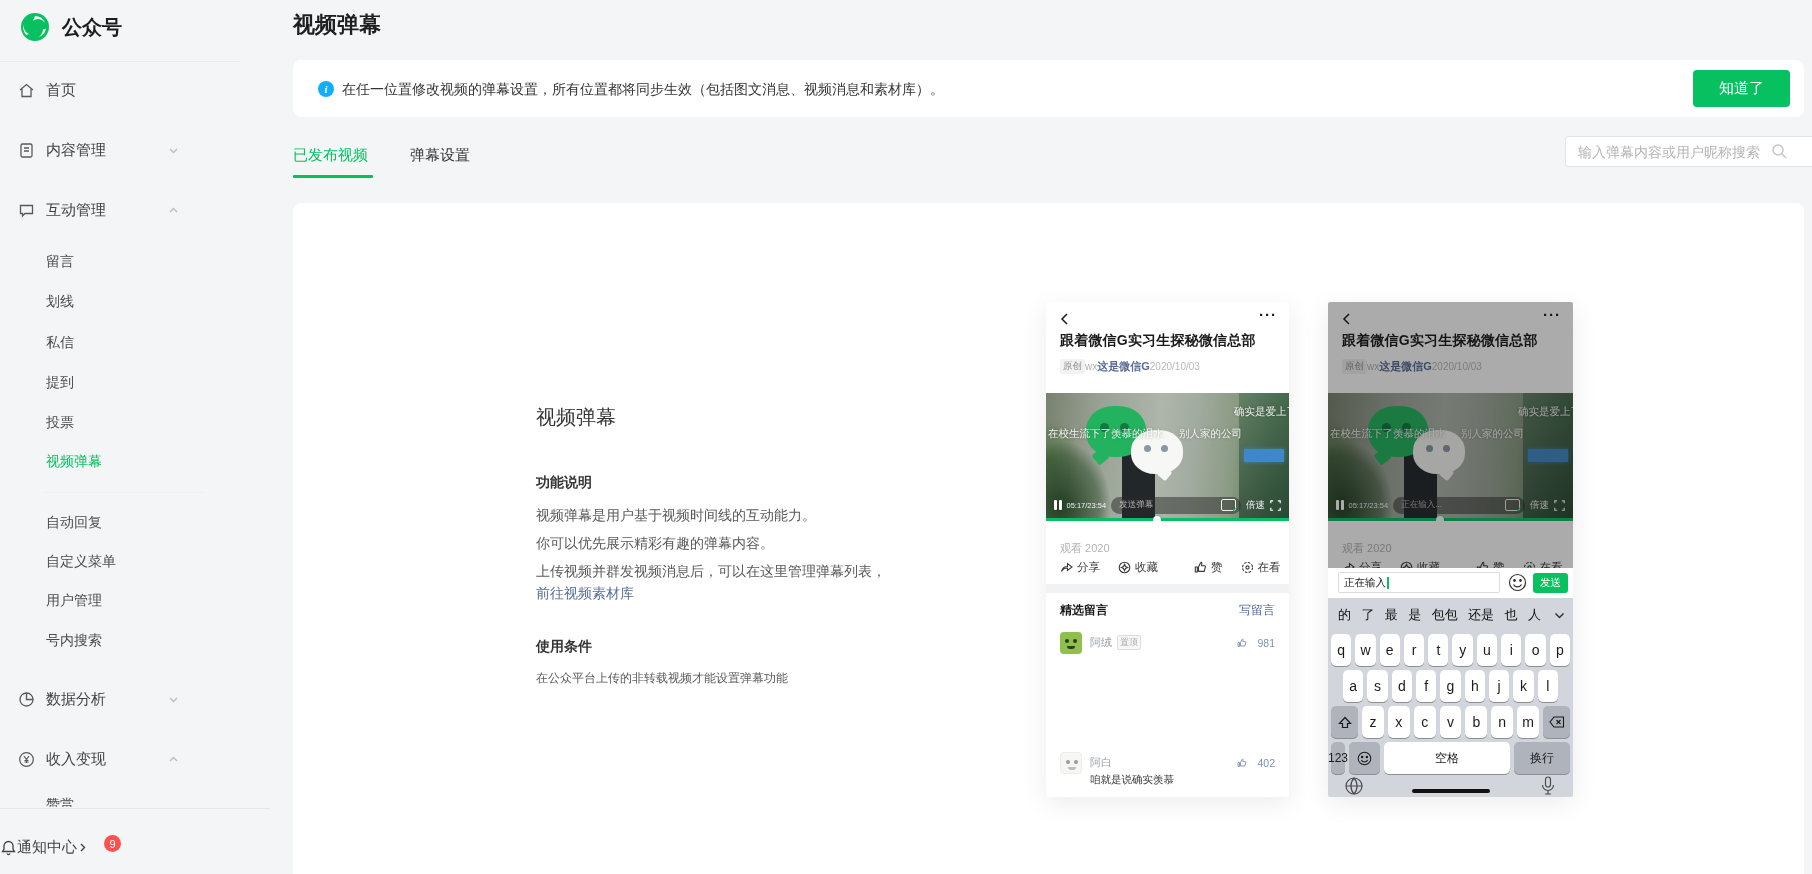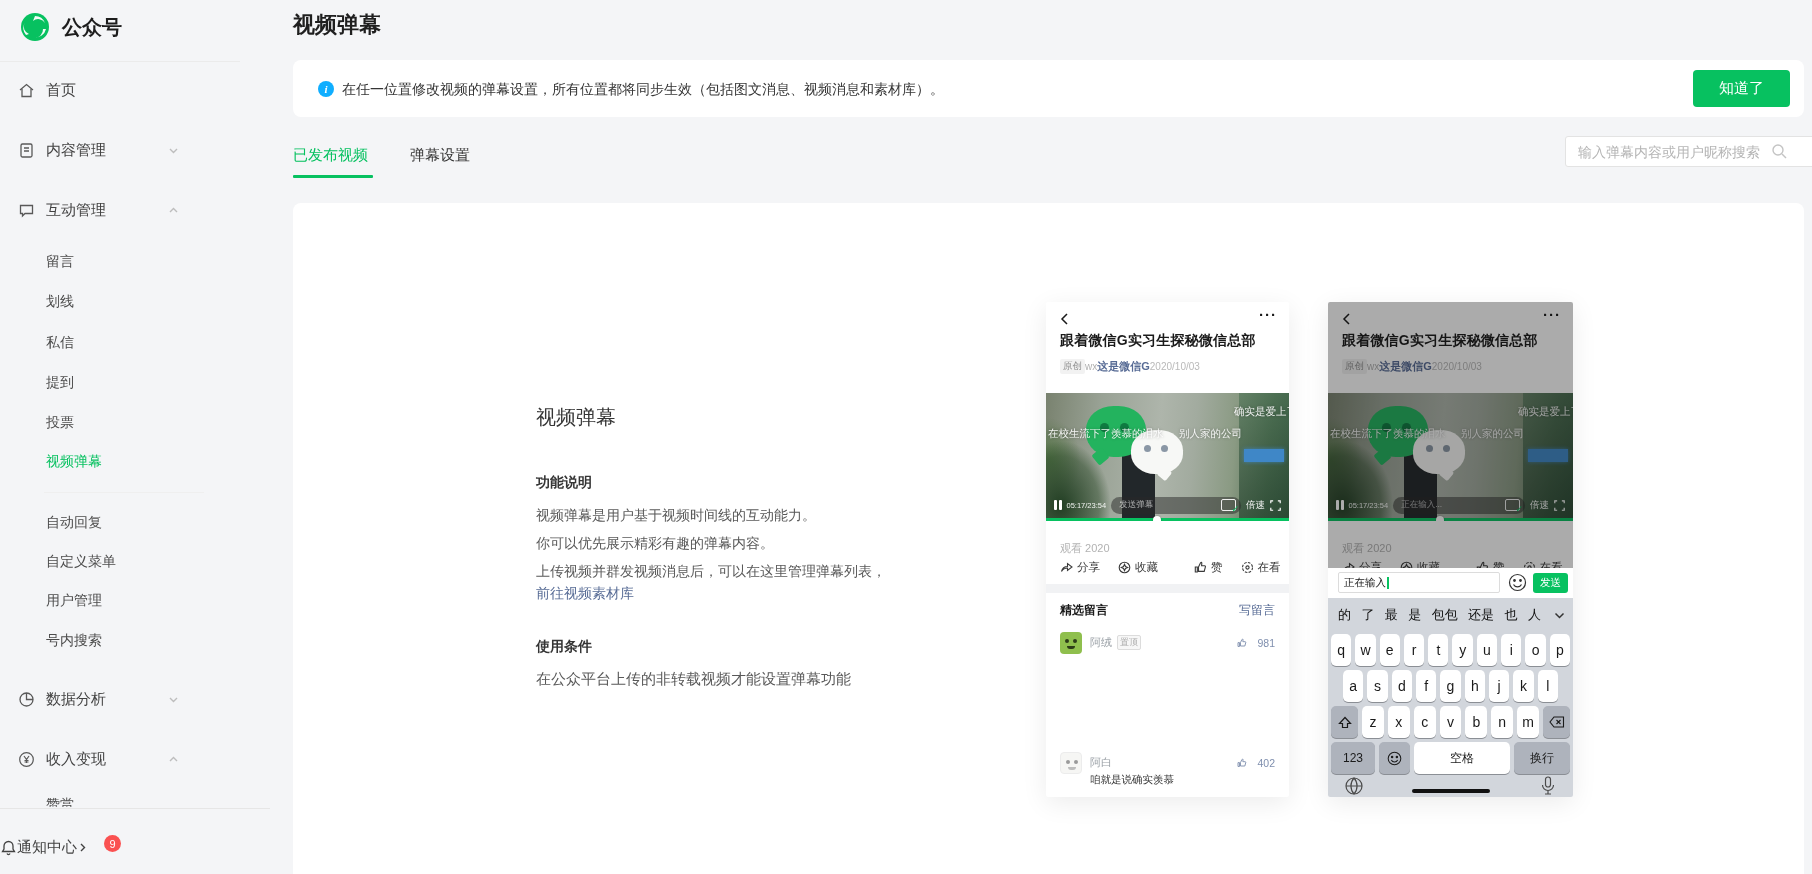--- a/index.html
+++ b/index.html
@@ -42,21 +42,21 @@
   .search-wrap input{width:100%;height:100%;box-sizing:border-box;border:1px solid #e3e3e3;border-radius:3px;background:#fff;padding:0 40px 0 12px;font-size:14px;color:#353535;outline:none;font-family:inherit;}
   .search-wrap input::placeholder{color:#b5b5b5;}
   .search-ic{position:absolute;left:206px;top:7px;color:#c4c4c4;cursor:pointer;}
 
   
   .content-card{position:absolute;left:293px;top:203px;width:1511px;height:671px;background:#fff;border-radius:8px 8px 0 0;}
   .intro-heading{position:absolute;left:536px;top:404px;font-size:20px;color:#353535;}
   .intro-sub{position:absolute;left:536px;font-size:14px;font-weight:700;color:#353535;}
   .intro-para{position:absolute;left:536px;top:501px;font-size:14px;color:#595959;line-height:28px;}
   .intro-link{position:absolute;left:536px;top:585px;font-size:14px;color:#576b95;cursor:pointer;}
-  .intro-cond{position:absolute;left:536px;top:670px;font-size:15px;color:#595959;}
+  .intro-cond{position:absolute;left:536px;top:670px;font-size:12px;color:#595959;}
 
   
   .phone{position:absolute;top:302px;height:495px;background:#fff;border-radius:2px;box-shadow:0 6px 26px rgba(0,0,0,0.08);overflow:hidden;}
   .phone1{left:1046px;width:243px;}
   .phone2{left:1328px;width:245px;}
   .ph-back{position:absolute;left:12px;top:10px;color:#1a1a1a;cursor:pointer;}
   .ph-more{position:absolute;right:12px;top:4px;font-size:15px;letter-spacing:1px;color:#1a1a1a;cursor:pointer;font-weight:700;}
   .ph-title{position:absolute;left:14px;top:30px;width:216px;font-size:14px;font-weight:700;color:#1a1a1a;letter-spacing:0.2px;}
   .ph-meta{position:absolute;left:14px;top:57px;display:flex;align-items:center;gap:0;}
   .meta-badge{font-size:9.5px;color:#8f8f8f;background:#f2f2f2;border-radius:2px;padding:1px 3px;}
@@ -127,21 +127,21 @@
   .sugg span{cursor:pointer;white-space:nowrap;}
   .sugg-chev{position:absolute;right:7px;top:11px;color:#333;cursor:pointer;}
   .krow{position:absolute;left:3px;right:3px;display:flex;gap:4px;height:32px;}
   .krow.r1{top:36px;}
   .krow.r2{top:72px;left:15px;right:15px;}
   .krow.r3{top:108px;}
   .krow.r4{top:144px;}
   .key{flex:1;background:#fff;border-radius:5px;box-shadow:0 1px 0 #8b8f95;display:flex;align-items:center;justify-content:center;font-size:14px;color:#1a1a1a;cursor:pointer;}
   .key.gray{background:#aeb3bc;flex:none;}
   .key.w27{width:27px;}
-  .key.w33{width:44px;}
+  .key.w33{width:14px;}
   .key.w31{width:31px;}
   .key.w56{width:56px;font-size:12px;}
   .key.space{font-size:12px;}
   .kb-globe{position:absolute;left:16px;top:178px;color:#4a4a4a;cursor:pointer;}
   .kb-mic{position:absolute;right:18px;top:178px;color:#4a4a4a;cursor:pointer;}
   .home-bar{position:absolute;left:50%;transform:translateX(-50%);bottom:4px;width:78px;height:4px;background:#111;border-radius:2px;z-index:7;}
 </style>
 </head>
 <body>
 

